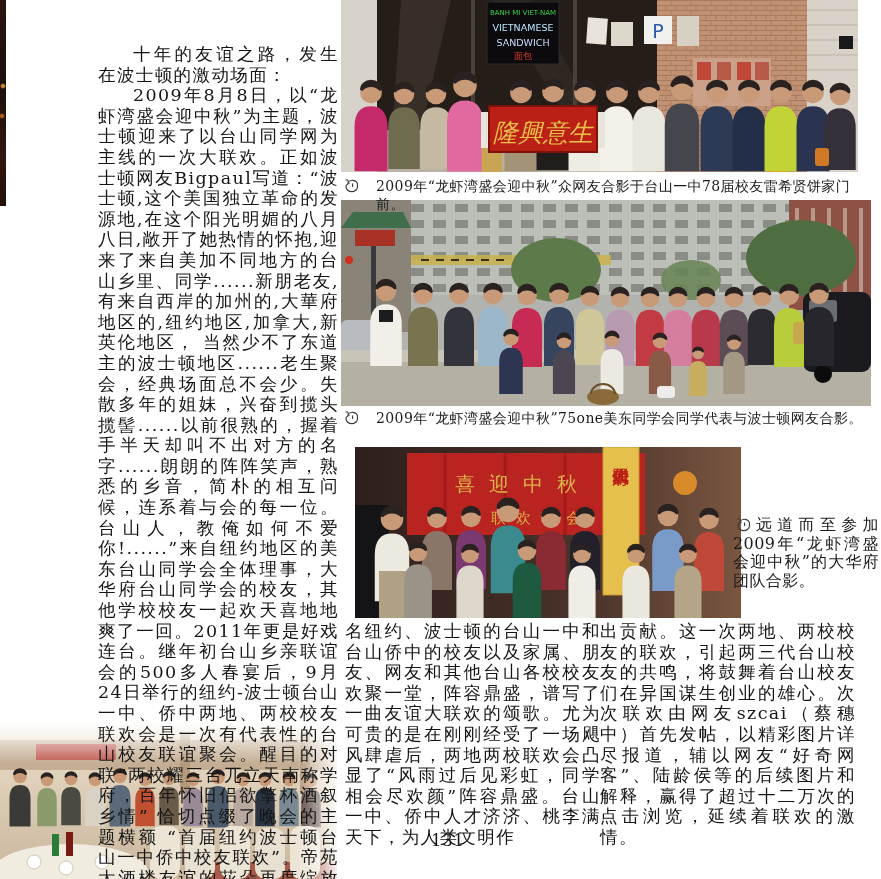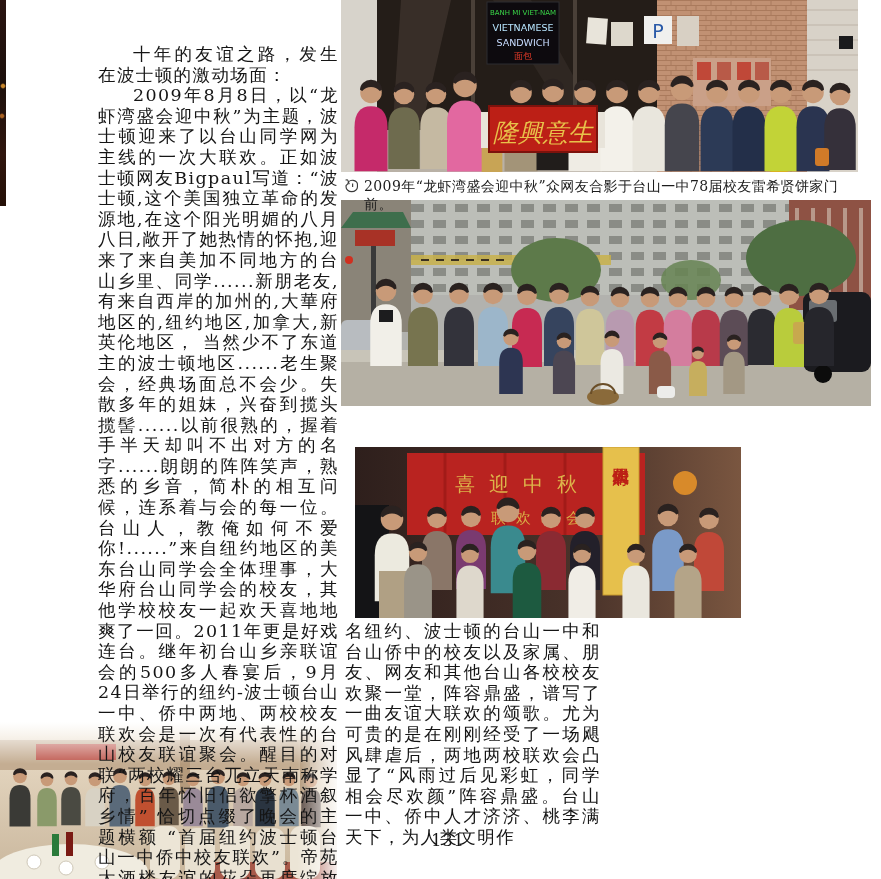--- a/index.html
+++ b/index.html
@@ -4,21 +4,21 @@
 <style>
   html,body{margin:0;padding:0;background:#9a9a9a;}
   .page{position:relative;width:881px;height:879px;margin:0 auto;background:#ffffff;
         font-family:"DejaVu Serif","Liberation Serif",serif;color:#151515;overflow:hidden;}
   .col{position:absolute;text-align:justify;font-size:17.5px;line-height:20.6px;letter-spacing:1.4px;z-index:3;}
   #left-col{left:57px;top:44px;width:282px;}
   #left-col p{margin:0;}
   #left-col p.indent{text-indent:2em;margin-left:41px;}
   #mid-col{left:345px;top:621px;width:256px;}
   #right-col{left:600px;top:621px;width:256px;}
-  .caption{position:absolute;font-size:14px;line-height:18px;letter-spacing:0.4px;color:#1c1c1c;display:flex;gap:5px;align-items:flex-start;z-index:3;}
+  .caption{position:absolute;font-size:14px;line-height:18px;letter-spacing:0.4px;color:#1c1c1c;display:flex;gap:17px;align-items:flex-start;z-index:3;}
   #cap1{left:341px;top:177px;width:523px;}
   #cap2{left:341px;top:409px;width:523px;}
   #cap3{left:733px;top:516px;width:146px;display:block;font-size:16px;line-height:18.5px;text-align:justify;}
   .cap-icon{width:18px;height:14px;flex:none;margin-top:2px;vertical-align:-2px;}
   figure{position:absolute;margin:0;padding:0;z-index:2;}
   figure svg{display:block;width:100%;height:100%;}
   #photo1{left:341px;top:0;width:517px;height:172px;}
   #photo2{left:341px;top:200px;width:530px;height:206px;}
   #photo3{left:341px;top:447px;width:386px;height:171px;margin-left:14px;}
   #photo4{left:0;top:722px;width:337px;height:157px;z-index:1;}
@@ -180,20 +180,30 @@
         <use href="#prs" x="298" y="132" width="42" height="62" color="#8a5a48"></use>
         <use href="#prs" x="342" y="146" width="30" height="50" color="#c6ae5e"></use>
         <use href="#prs" x="372" y="134" width="42" height="60" color="#a39884"></use>
         <ellipse cx="262" cy="197" rx="16" ry="8" fill="#8a6a3a"></ellipse>
         <path d="M250 194 a12 10 0 0 1 24 0" fill="none" stroke="#6a4e28" stroke-width="2"></path>
         <rect x="316" y="186" width="18" height="12" rx="4" fill="#ececea"></rect>
       </g>
     </svg>
   </figure>
 
+  <div id="cap2" class="caption">
+    <svg class="cap-icon" viewBox="0 0 20 16">
+      <g fill="none" stroke="#3a3a3a" stroke-width="1.3">
+        <path d="M7.5 5.5 a5.5 4.5 0 0 1 11 1 v2.5 a6.5 5.5 0 0 1 -13 0 v-1.5 z"></path>
+        <path d="M5 1.5 q2 -1.6 2.8 0.6 l1.3 3.9"></path>
+        <line x1="13" y1="5" x2="13" y2="9"></line>
+      </g>
+    </svg>
+    <span>2009年“龙虾湾盛会迎中秋”75one美东同学会同学代表与波士顿网友合影。</span>
+  </div>
 
   <figure id="photo3">
     <svg viewBox="0 0 386 171" preserveAspectRatio="none">
       <defs>
         <linearGradient id="g3" x1="0" y1="0" x2="1" y2="0">
           <stop offset="0" stop-color="#2e1f1c"></stop>
             <stop offset="0.6" stop-color="#4a332a"></stop>
             <stop offset="1" stop-color="#7a5640"></stop>
         </linearGradient>
       </defs>
@@ -227,22 +237,32 @@
         <use href="#prs" x="40" y="94" width="46" height="78" color="#9a9488"></use>
         <use href="#prs" x="92" y="96" width="46" height="76" color="#ded8cc"></use>
         <use href="#prs" x="146" y="92" width="52" height="80" color="#1d5a40"></use>
         <use href="#prs" x="204" y="96" width="46" height="76" color="#f0ede6"></use>
         <use href="#prs" x="258" y="96" width="46" height="76" color="#eae7de"></use>
         <use href="#prs" x="310" y="96" width="46" height="76" color="#b4a488"></use>
       </g>
     </svg>
   </figure>
 
+  <div id="cap3" class="caption">
+    <svg class="cap-icon" viewBox="0 0 20 16">
+      <g fill="none" stroke="#3a3a3a" stroke-width="1.3">
+        <path d="M7.5 5.5 a5.5 4.5 0 0 1 11 1 v2.5 a6.5 5.5 0 0 1 -13 0 v-1.5 z"></path>
+        <path d="M5 1.5 q2 -1.6 2.8 0.6 l1.3 3.9"></path>
+        <line x1="13" y1="5" x2="13" y2="9"></line>
+      </g>
+    </svg><span>远道而至参加2009年“龙虾湾盛会迎中秋”的大华府团队合影。</span>
+  </div>
 
   <div id="mid-col" class="col">名纽约、波士顿的台山一中和台山侨中的校友以及家属、朋友、网友和其他台山各校校友欢聚一堂，阵容鼎盛，谱写了一曲友谊大联欢的颂歌。尤为可贵的是在刚刚经受了一场飓风肆虐后，两地两校联欢会凸显了“风雨过后见彩虹，同学相会尽欢颜”阵容鼎盛。台山一中、侨中人才济济、桃李满天下，为人类文明作</div>
+  <div id="right-col" class="col">出贡献。这一次两地、两校校友的联欢，引起两三代台山校友的共鸣，将鼓舞着台山校友们在异国谋生创业的雄心。次次联欢由网友szcai（蔡穗中）首先发帖，以精彩图片详尽报道，辅以网友“好奇网客”、陆龄侯等的后续图片和解释，赢得了超过十二万次的点击浏览，延续着联欢的激情。</div>
 
   <figure id="photo4">
     <svg viewBox="0 0 337 157" preserveAspectRatio="none">
       <defs>
         <linearGradient id="g4" x1="0" y1="0" x2="0" y2="1">
           <stop offset="0" stop-color="#ecdfca"></stop>
             <stop offset="1" stop-color="#c9b69c"></stop>
         </linearGradient>
         <linearGradient id="fadeT" x1="0" y1="0" x2="0" y2="1">
           <stop offset="0" stop-color="#ffffff" stop-opacity="1"></stop>

